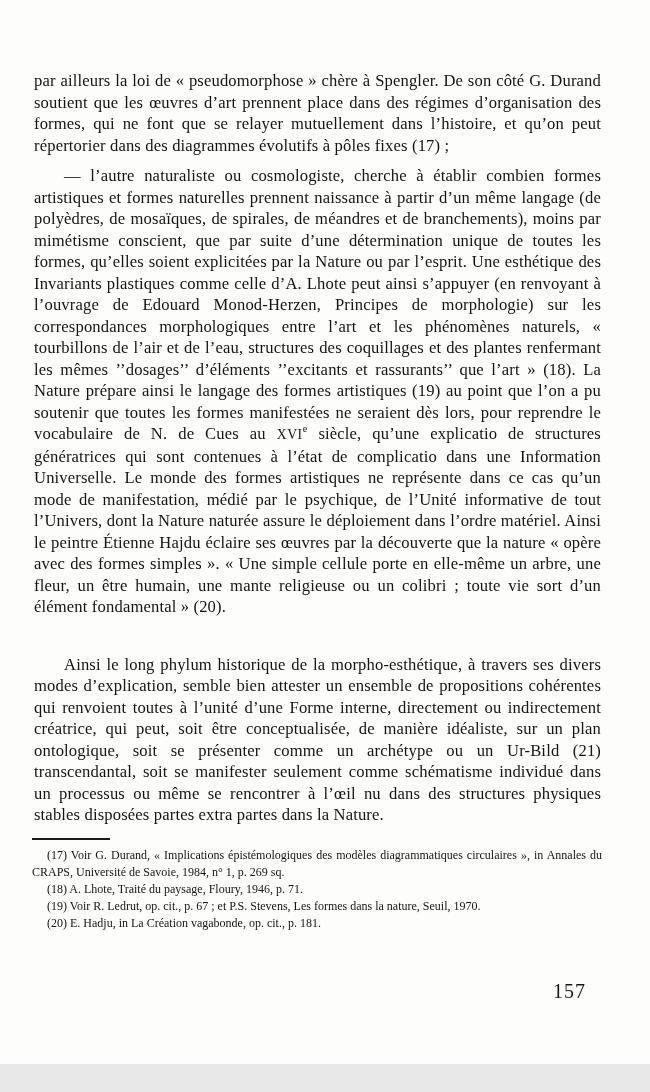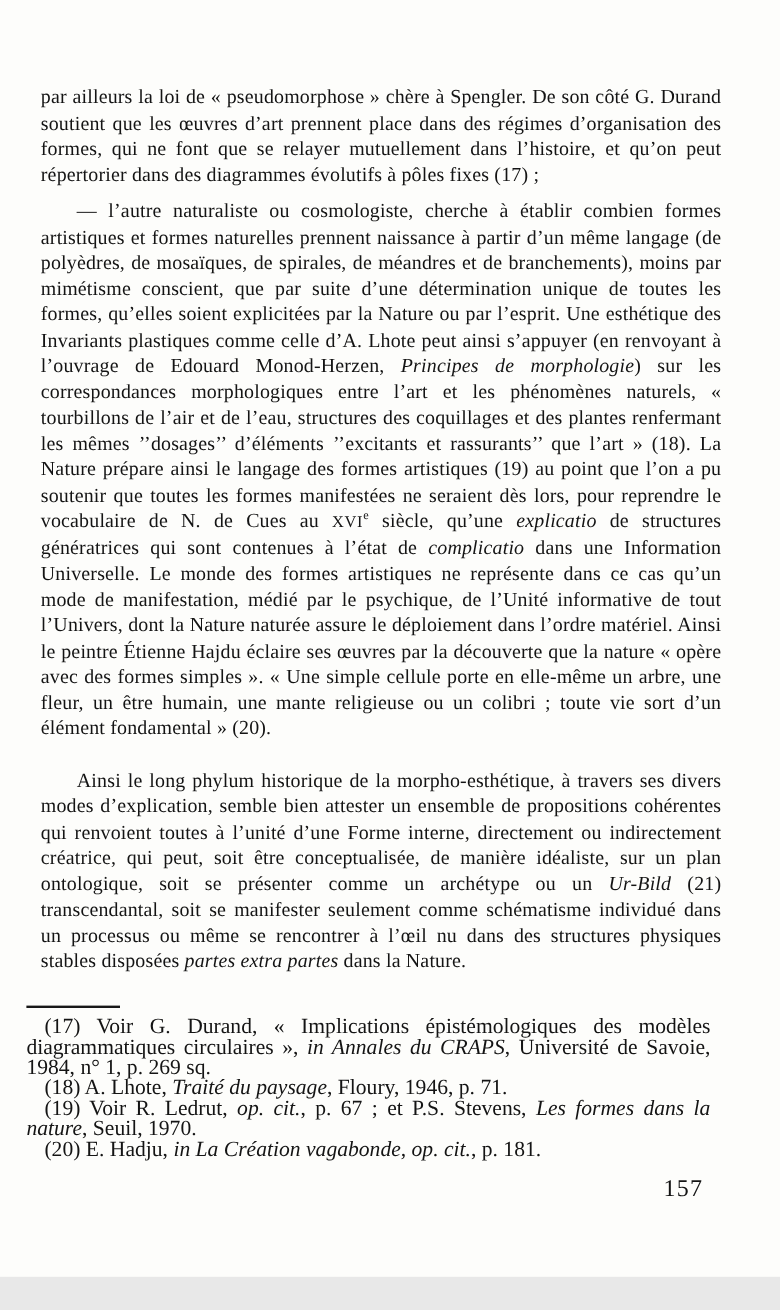--- a/index.html
+++ b/index.html
@@ -21,45 +21,45 @@
     left: 34px;
     top: 70px;
     width: 567px;
     font-size: 16.6px;
     line-height: 21.5px;
     text-align: justify;
     letter-spacing: 0.15px;
   }
   .main-text p { margin: 0; }
   .main-text p.para-dash { text-indent: 30px; margin-top: 9px; }
-  .main-text p.para-indent { text-indent: 30px; margin-top: 22px; }
+  .main-text p.para-indent { text-indent: 30px; margin-top: 36px; }
   .footnotes {
     position: absolute;
-    left: 22px;
+    left: 32px;
     top: 838px;
     width: 570px;
-    font-size: 18px;
+    font-size: 12px;
     line-height: 17px;
     text-align: justify;
   }
   .footnote-rule {
     width: 78px;
     height: 0;
     border-top: 2px solid #181818;
     margin-bottom: 7px;
   }
   .footnotes p { margin: 0; text-indent: 15px; }
   .page-number {
     position: absolute;
     left: 553px;
     top: 980px;
     font-size: 20px;
     letter-spacing: 1px;
   }
-  .seg-i { font-style: italic; }
+  .seg-i { }
   .seg-sup { vertical-align: super; font-size: 0.62em; line-height: 0; }
   .seg-sc { font-size: 0.82em; letter-spacing: 0.6px; }
 </style>
 </head>
 <body>
 
 <div class="page">
 
   <div class="main-text">
     <p><span>par ailleurs la loi de « pseudomorphose » chère à Spengler. De son côté G. Durand soutient que les œuvres d’art prennent place dans des régimes d’organisation des formes, qui ne font que se relayer mutuellement dans l’histoire, et qu’on peut répertorier dans des diagrammes évolutifs à pôles fixes (17) ;</span></p>

